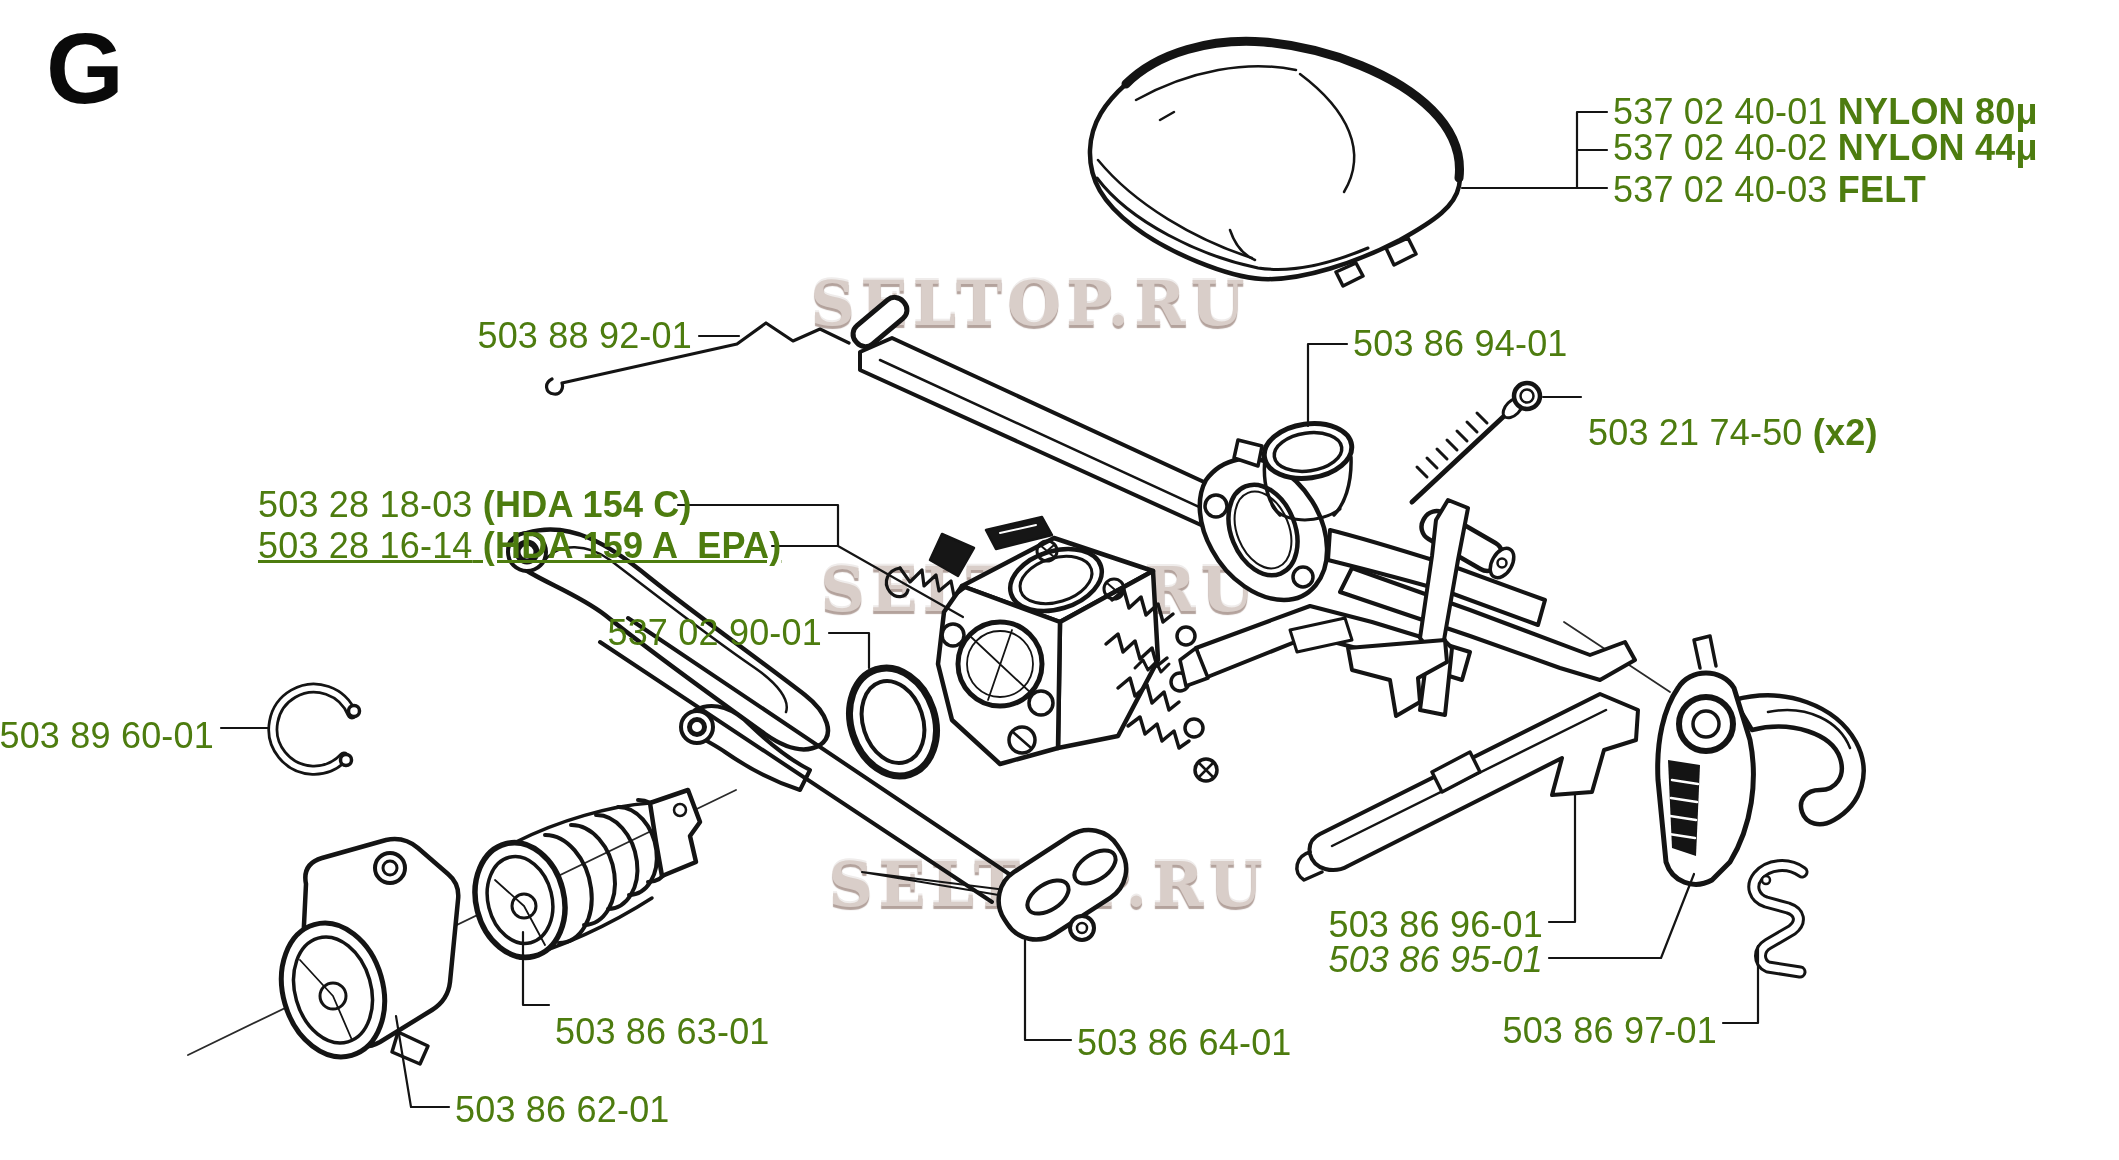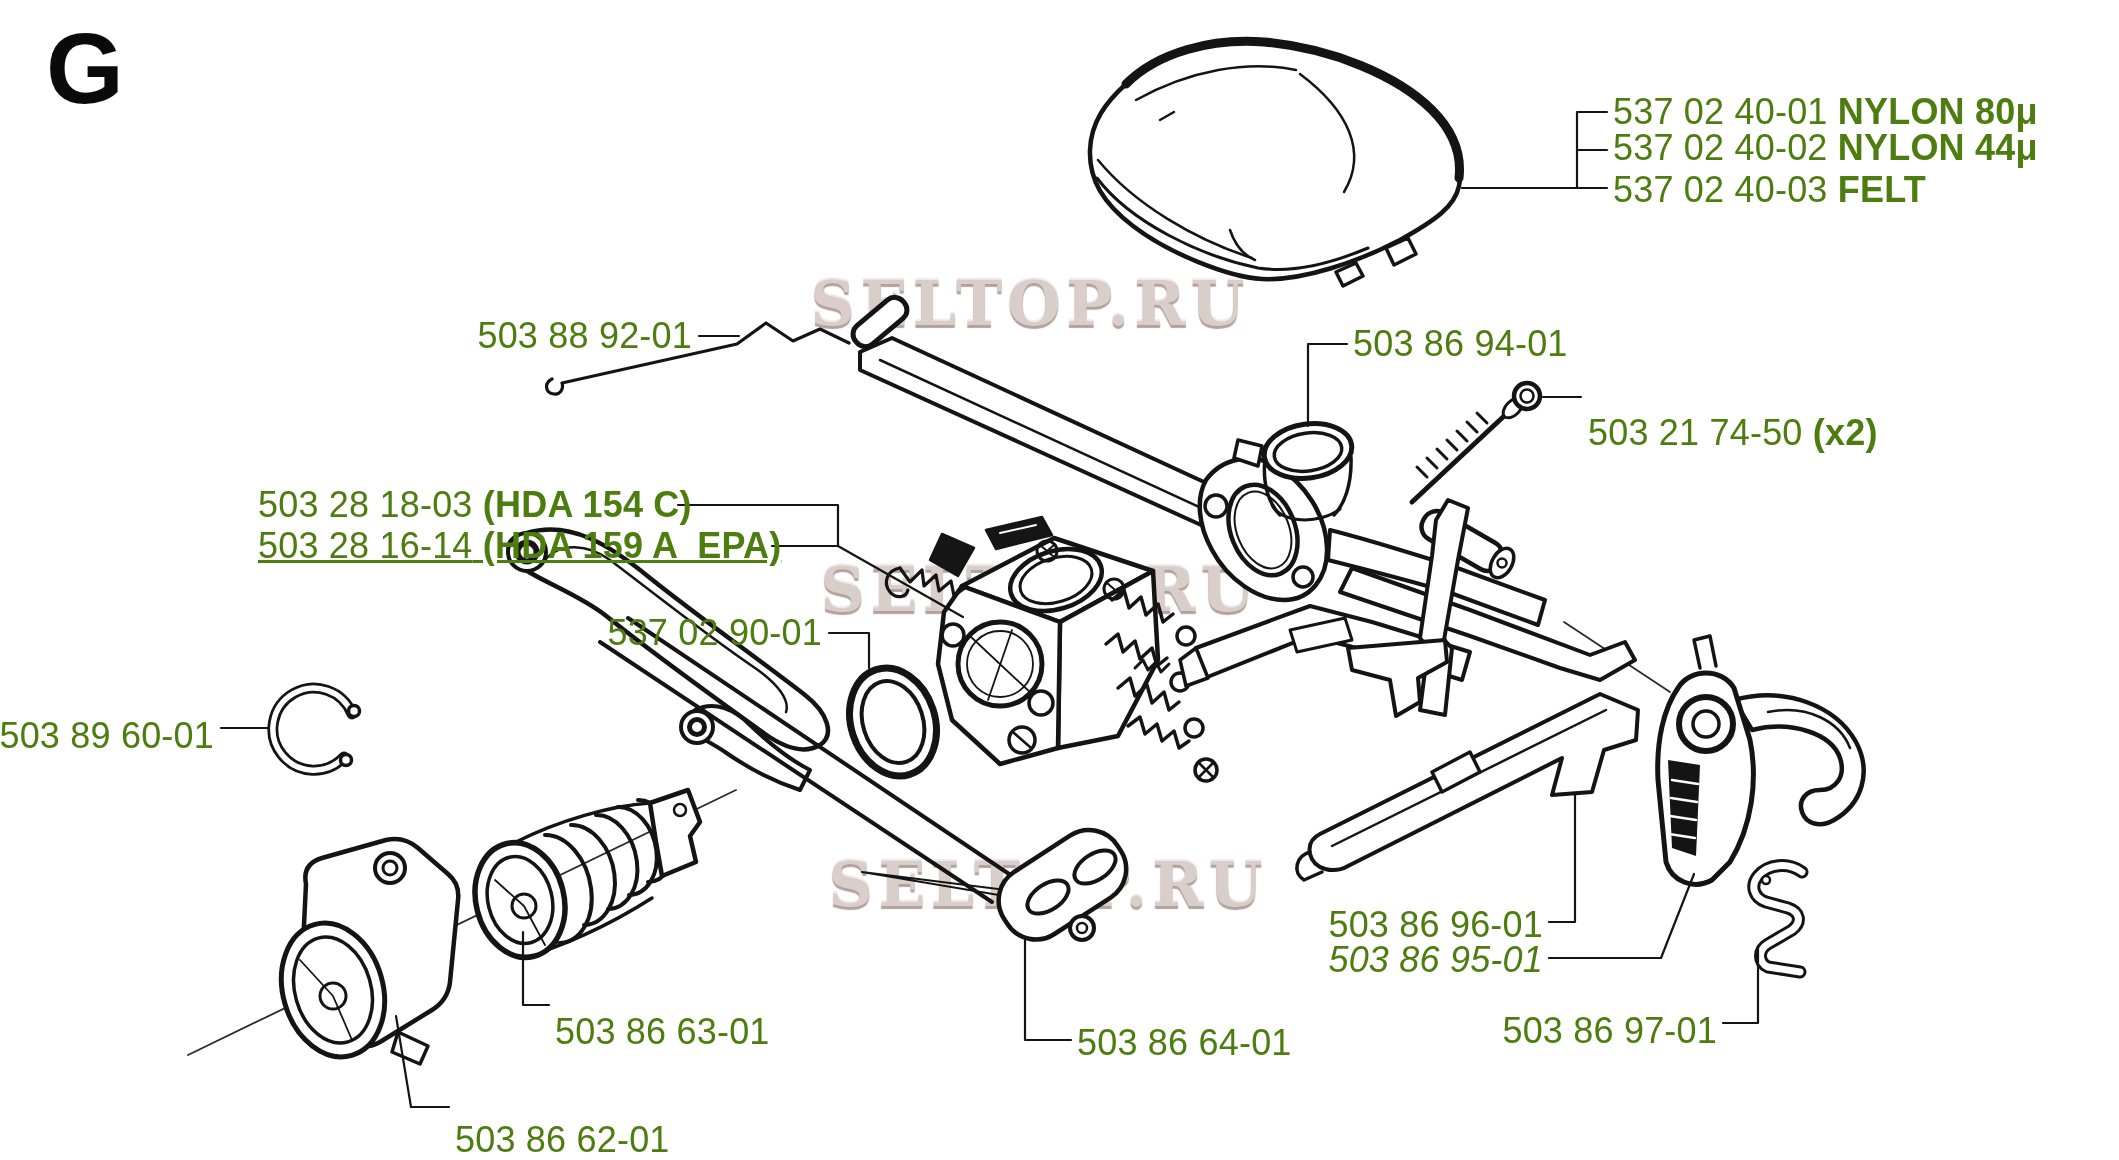--- a/index.html
+++ b/index.html
@@ -243,16 +243,16 @@
       <div class="part-label" style="left: 1588px; top: 397px; margin-top: 36px;"><span class="num">503 21 74-50</span><span class="note"> (x2)</span></div>
       <div class="part-label" style="left: 258px; top: 505px;"><span class="num">503 28 18-03</span><span class="note"> (HDA 154 C)</span></div>
       <div class="part-label" style="left: 258px; top: 546px; text-decoration: underline;"><span class="num">503 28 16-14</span><span class="note"> (HDA 159 A  EPA)</span></div>
       <div class="part-label" style="right: 1297px; top: 633px;"><span class="num">537 02 90-01</span></div>
       <div class="part-label" style="right: 1905px; top: 736px;"><span class="num">503 89 60-01</span></div>
       <div class="part-label" style="right: 576px; top: 925px;"><span class="num">503 86 96-01</span></div>
       <div class="part-label" style="right: 576px; top: 960px; font-style: italic;"><span class="num">503 86 95-01</span></div>
       <div class="part-label" style="left: 555px; top: 1010px; margin-top: 22px;"><span class="num">503 86 63-01</span></div>
       <div class="part-label" style="left: 1077px; top: 1043px; text-align: center;"><span class="num">503 86 64-01</span></div>
       <div class="part-label" style="right: 402px; top: 1023px; margin-top: 8px;"><span class="num">503 86 97-01</span></div>
-      <div class="part-label" style="left: 455px; top: 1140px;"><span class="num">503 86 62-01</span></div>
+      <div class="part-label" style="left: 455px; top: 1110px;"><span class="num">503 86 62-01</span></div>
     </div>
 
 </div>
 
 </body></html>

